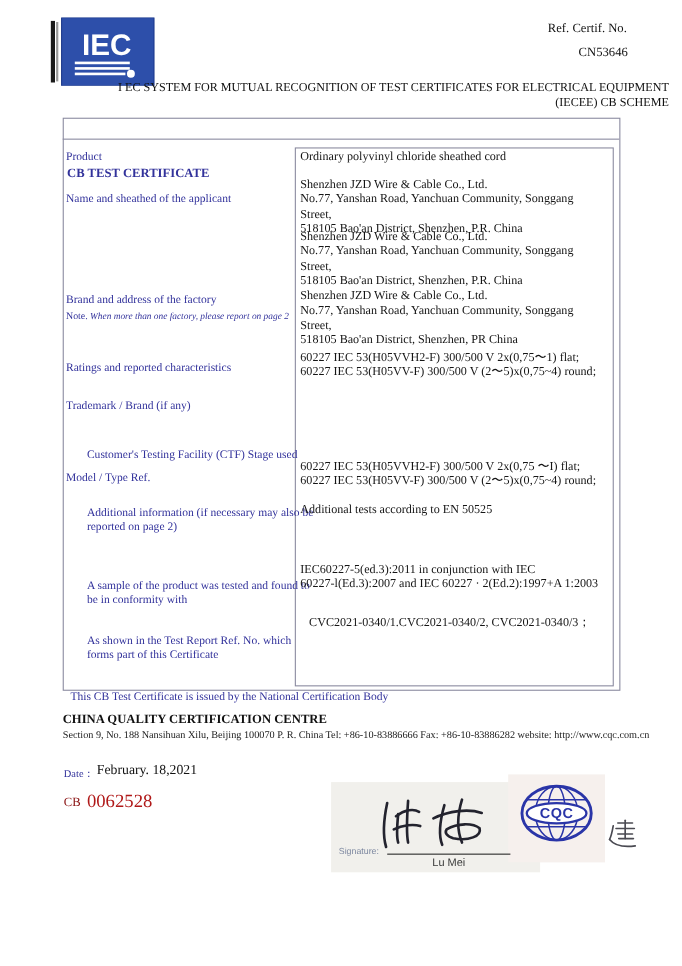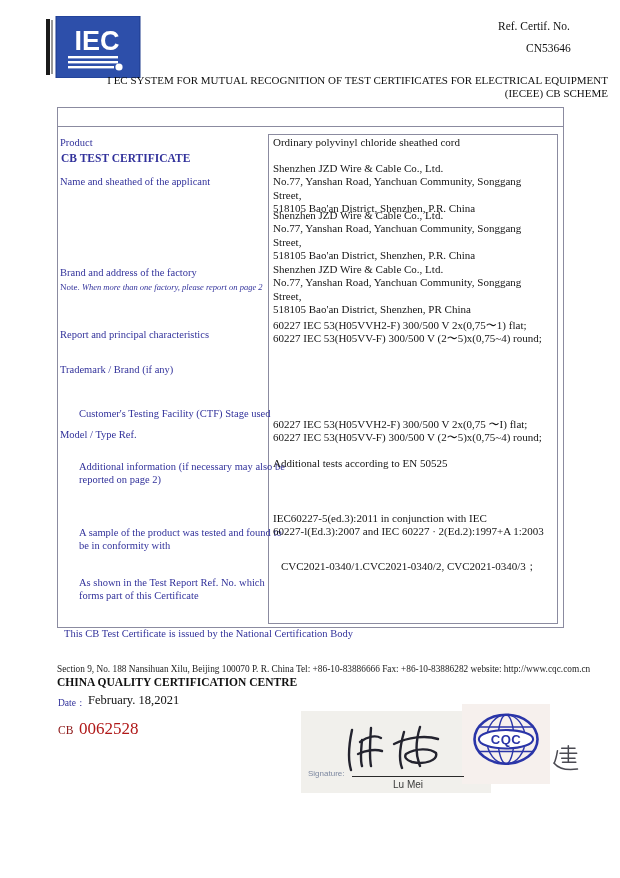--- a/index.html
+++ b/index.html
@@ -19,21 +19,21 @@
   .cert-title{left:61px;top:111px;font-size:11.5px;font-weight:bold;color:#32329b;margin-top:41px;}
   .inner-box{left:268px;top:134px;width:288px;height:488px;border:1px solid #8b8ba0;background:#fff;}
   .lbl{left:60px;width:202px;font-size:10.5px;color:#32329b;line-height:12.5px;}
   .lbl-wide{width:212px;padding-left:19px;}
   .note-line{left:60px;top:282px;font-size:9px;color:#32329b;}
   .note-line .it{font-style:italic;font-size:8.5px;}
   .val{left:273px;width:278px;font-size:11px;color:#151515;line-height:13.4px;white-space:pre-line;}
   .val-indent{padding-left:8px;}
   
   .issued-note{left:64px;top:628px;font-size:10.5px;color:#32329b;}
-  .issuer-name{left:57px;top:648px;font-size:11.5px;font-weight:bold;color:#111;margin-top:28px;}
+  .issuer-name{left:57px;top:648px;font-size:11.5px;font-weight:bold;color:#111;}
   .issuer-address{left:57px;top:664px;font-size:9.3px;color:#222;}
   .date-label{left:58px;top:697px;font-size:9.5px;color:#32329b;}
   .date-value{left:88px;top:693px;font-size:12.5px;color:#111;}
   .cb-prefix{left:58px;top:724px;font-size:11.5px;color:#8a1212;}
   .cb-number{left:79px;top:719px;font-size:17px;color:#b01818;}
   .sig-patch{left:301px;top:711px;width:190px;height:82px;background:#f1f0ec;}
   .logo-patch{left:462px;top:704px;width:88px;height:80px;background:#f6f0ed;}
   .cqc-logo{left:462px;top:706px;width:88px;height:70px;}
   .sig-strokes{left:338px;top:722px;width:120px;height:52px;}
   .sig-label{left:308px;top:769px;font-size:8px;color:#7d88a0;font-family:"Liberation Sans",sans-serif;}
@@ -65,21 +65,21 @@
 
   <div class="abs table-outer"></div>
   <div class="abs title-row-divider"></div>
   <div class="abs cert-title">CB TEST CERTIFICATE</div>
   <div class="abs inner-box"></div>
 
   <div class="abs lbl" style="top:137px">Product</div>
   <div class="abs lbl" style="top:176px">Name and sheathed of the applicant</div>
   <div class="abs lbl" style="top:267px">Brand and address of the factory</div>
   <div class="abs note-line"><span>Note.</span><span class="it"> When more than one factory, please report on page 2</span></div>
-  <div class="abs lbl" style="top:329px">Report and principal characteristics</div>
+  <div class="abs lbl" style="top:329px">Ratings and reported characteristics</div>
   <div class="abs lbl" style="top:364px">Trademark / Brand (if any)</div>
   <div class="abs lbl lbl-wide" style="top:408px">Customer's Testing Facility (CTF) Stage used</div>
   <div class="abs lbl" style="top:429px">Model / Type Ref.</div>
   <div class="abs lbl lbl-wide" style="top:461px">Additional information (if necessary may also be reported on page 2)</div>
   <div class="abs lbl lbl-wide" style="top:527px">A sample of the product was tested and found to be in conformity with</div>
   <div class="abs val" style="top:136px">Ordinary polyvinyl chloride sheathed cord</div>
 
   <div class="abs lbl lbl-wide" style="top:577px">As shown in the Test Report Ref. No. which forms part of this Certificate</div>
   <div class="abs val" style="top:162px">Shenzhen JZD Wire &amp; Cable Co., Ltd.
 No.77, Yanshan Road, Yanchuan Community, Songgang Street,

